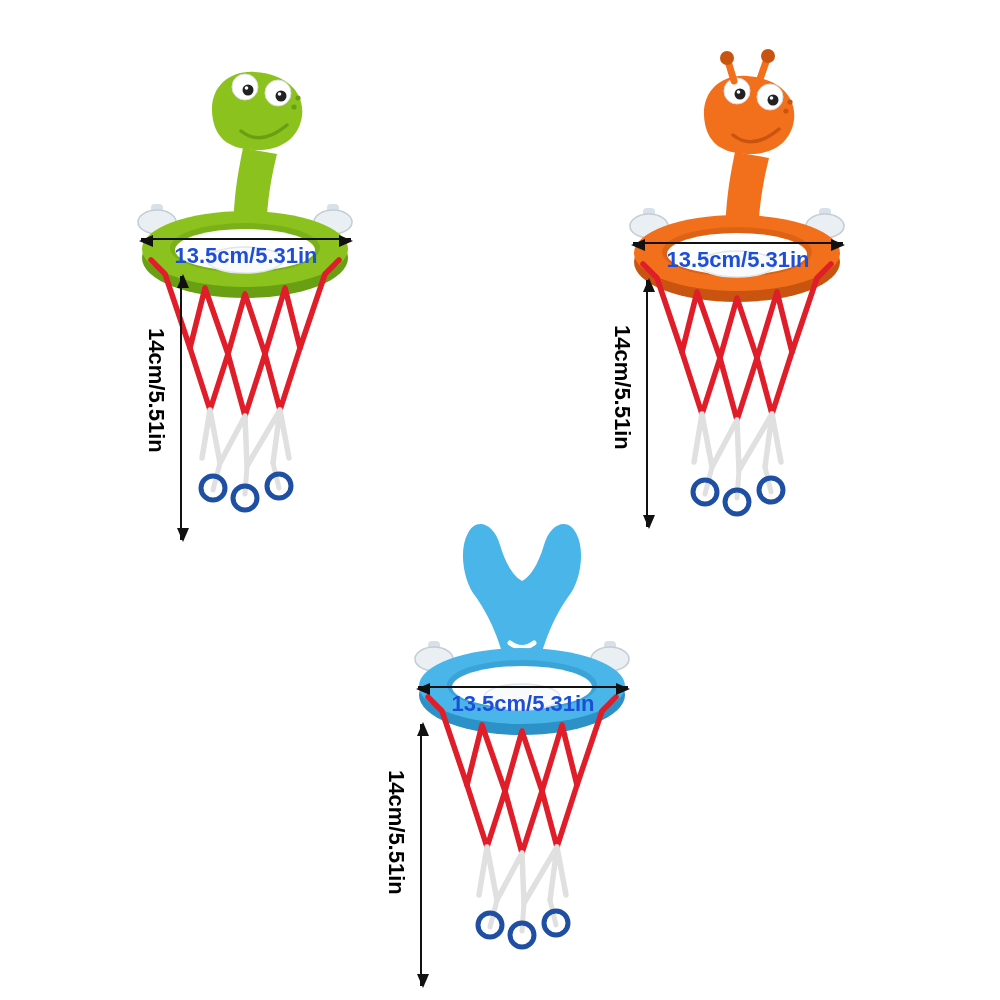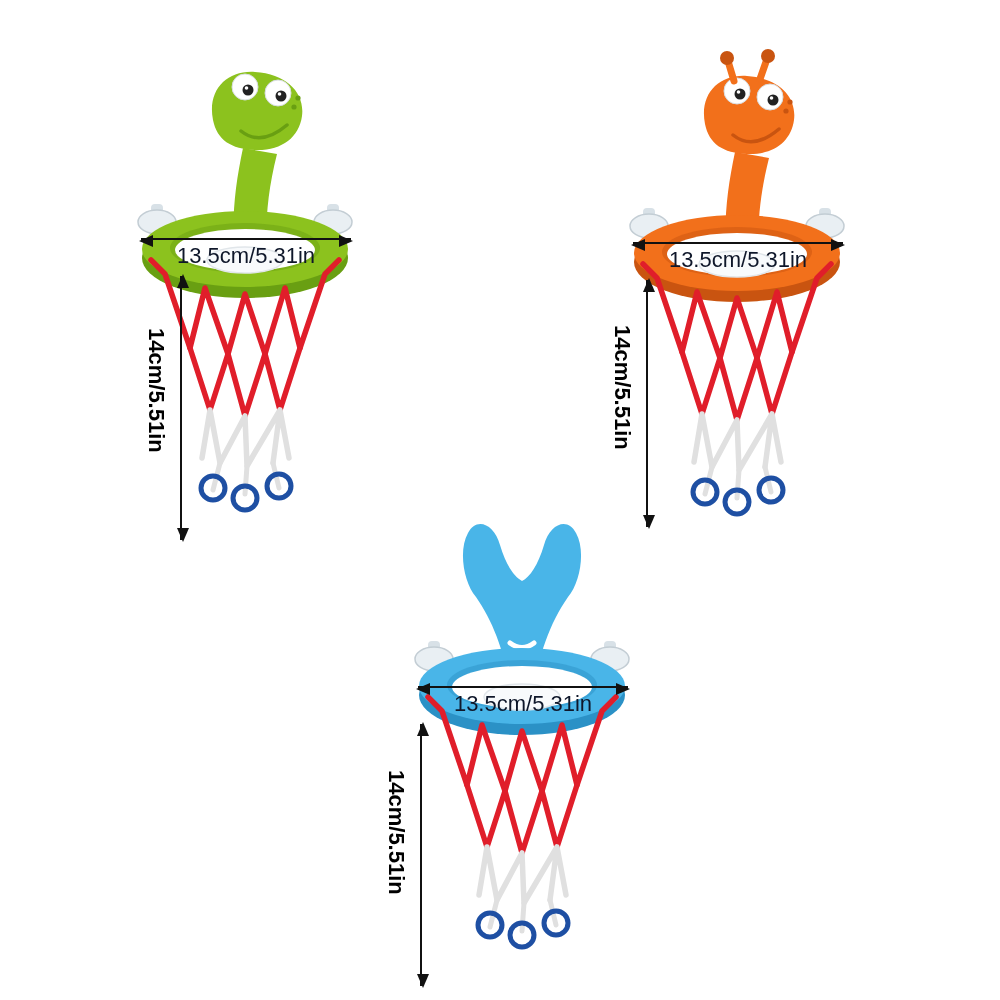--- a/index.html
+++ b/index.html
@@ -29,21 +29,21 @@
   .dim-v { position:absolute; width:0; border-left:2.5px solid #111; }
   .dim-v::before,.dim-v::after {
     content:""; position:absolute; width:0; height:0;
     border-left:6px solid transparent; border-right:6px solid transparent;
   }
   .dim-v::before { top:-2px;    left:-4.75px; border-bottom:14px solid #111; }
   .dim-v::after  { bottom:-2px; left:-4.75px; border-top:14px solid #111; }
 
   .lab-h {
     position:absolute; transform:translateX(-50%);
-    font-weight:normal; font-size:22px; color:#0f172a; white-space:nowrap;
+    font-weight:bold; font-size:22px; color:#1d4ed8; white-space:nowrap;
   }
   .lab-v {
     position:absolute; writing-mode:vertical-rl;
     font-weight:bold; font-size:22px; color:#000; white-space:nowrap;
   }
 </style>
 </head>
 <body>
 
 <svg width="0" height="0" style="position:absolute" aria-hidden="true">

